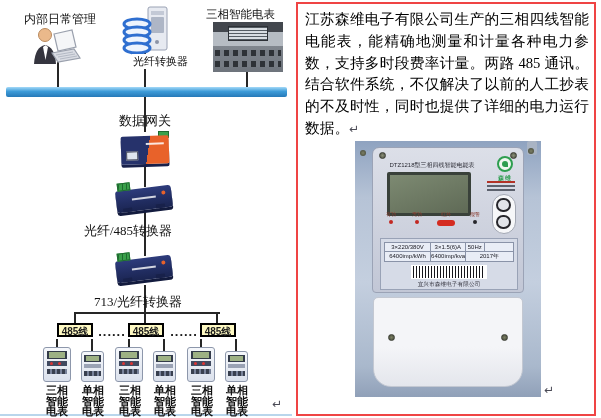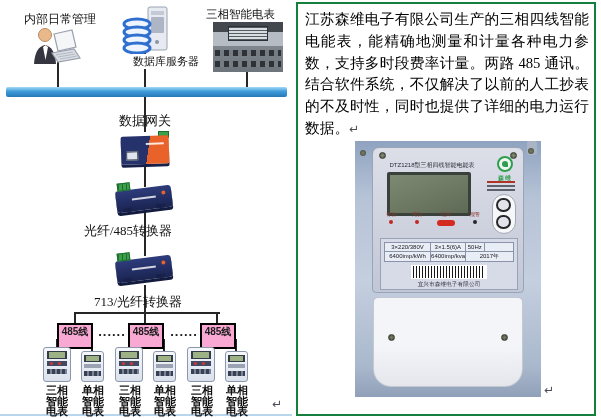--- a/index.html
+++ b/index.html
@@ -34,40 +34,40 @@
   .conv { position:absolute; width:62px; height:36px; }
   .conv .bodyd { position:absolute; left:2px; top:6px; width:56px; height:22px; border-radius:3px;
            background:linear-gradient(180deg,#2e3c7c 0%,#222e63 55%,#1a2450 100%); box-shadow:0 3px 0 #131b3e; transform:rotate(-7deg); }
   .conv .dash { position:absolute; left:16px; top:9px; width:24px; height:2px; background:rgba(255,255,255,.8); }
   .conv .led { position:absolute; right:6px; top:5px; width:4px; height:4px; border-radius:50%; background:#e8622a; }
   .conv .term { position:absolute; left:3px; top:1px; width:13px; height:8px; background:#3aa04a; border:1px solid #1f6b30;
            background-image:repeating-linear-gradient(90deg,#1f6b30 0 1px,transparent 1px 4px); transform:rotate(-7deg); }
   .conv .foot1,.conv .foot2 { position:absolute; bottom:0; width:9px; height:4px; background:#18214a; }
   .conv .foot1 { left:6px; } .conv .foot2 { right:8px; }
   
-  .wirebox { position:absolute; top:323px; width:36px; height:26px; border:2px solid #000; background:#f9a8d4;
+  .wirebox { position:absolute; top:323px; width:36px; height:14px; border:2px solid #000; background:#fef9c3;
            font-size:10px; font-weight:700; text-align:center; line-height:13px; }
   .dots { position:absolute; top:324px; width:36px; text-align:center; font-size:13px; font-weight:700; letter-spacing:1px; }
   
   .mA,.mB { position:absolute; border:1px solid #8d97ab; border-radius:3px;
            background:linear-gradient(180deg,#f6f8fc,#dbe1ec); }
   .mA { width:28px; height:35px; }
   .mB { width:23px; height:31px; }
   .mA .scr,.mB .scr { margin:3px auto 0; background:#333b49; padding:1px 2px; }
   .mA .scr { width:20px; height:8px; } .mB .scr { width:17px; height:7px; }
   .scr b { display:block; width:100%; height:100%; background:#9db184; }
   .mA .mid,.mB .mid { margin:2px auto 0; position:relative; background:#414a60; }
   .mA .mid { width:20px; height:5px; } .mB .mid { width:17px; height:4px; background:#9aa2b4; }
   .mA .mid i { position:absolute; left:3px; top:1px; width:3px; height:3px; border-radius:50%; background:#d33; box-shadow:8px 0 0 #d33; }
   .mA .term,.mB .term { margin:3px auto 0; background:repeating-linear-gradient(90deg,#39404f 0 3px,#79839a 3px 5px); }
   .mA .term { width:20px; height:5px; } .mB .term { width:17px; height:5px; }
   .mlabel { position:absolute; top:385px; width:26px; text-align:center; font-size:11px; line-height:10.5px;
            font-weight:700; word-break:break-all; color:#111; }
   
-  #panel { position:absolute; left:296px; top:2px; width:300px; height:414px; border:2px solid #15803d; background:#fff; }
+  #panel { position:absolute; left:296px; top:2px; width:300px; height:414px; border:2px solid #ef4444; background:#fff; }
   #panel .text { position:absolute; left:7px; top:5px; width:284px; font-family:"Liberation Serif","DejaVu Serif",serif;
            font-size:14.7px; line-height:21.8px; text-align:justify; color:#000; }
   #panel .text .ind { text-indent:2em; display:inline; }
   
   #photo { position:absolute; left:57px; top:137px; width:186px; height:256px;
            background:linear-gradient(180deg,#8fa3c0 0%,#b6c3d6 22%,#c4cfdf 55%,#a9b8cc 88%,#90a0b8 100%); }
   #photo .cscrew { position:absolute; width:6px; height:6px; border-radius:50%; background:radial-gradient(#7c8066,#3f4336); }
   #photo .tab { position:absolute; left:172px; top:0; width:10px; height:14px; background:#a9b4c4; border-radius:2px; }
   #mbody { position:absolute; left:17px; top:6px; width:152px; height:242px; }
   #mupper { position:absolute; left:0; top:0; width:152px; height:146px; border:1px solid #9ba3b6;
@@ -144,21 +144,21 @@
     <svg class="abs" style="left:120px;top:4px;" width="54" height="52" viewBox="0 0 54 52">
       <rect x="28" y="3" width="19" height="43" rx="2" fill="#e7eaf1" stroke="#9aa2b4"></rect>
       <rect x="31" y="7" width="13" height="4" fill="#c3c9d6"></rect>
       <rect x="31" y="13" width="13" height="16" rx="1" fill="#aeb6c6"></rect>
       <circle cx="37" cy="38" r="2" fill="#8b93a6"></circle>
       <ellipse cx="17" cy="20" rx="13" ry="5" fill="#eef4fd" stroke="#2f6fd0" stroke-width="3"></ellipse>
       <ellipse cx="17" cy="28" rx="13" ry="5" fill="#eef4fd" stroke="#2f6fd0" stroke-width="3"></ellipse>
       <ellipse cx="17" cy="36" rx="13" ry="5" fill="#eef4fd" stroke="#2f6fd0" stroke-width="3"></ellipse>
       <ellipse cx="17" cy="44" rx="13" ry="5" fill="#eef4fd" stroke="#2f6fd0" stroke-width="3"></ellipse>
     </svg>
-    <div class="nodelbl" style="left:132px;top:54px;font-size:11px;background:#fff;padding:0 1px;">数据库服务器</div>
+    <div class="nodelbl" style="left:132px;top:54px;font-size:11px;background:#fff;padding:0 1px;">光纤转换器</div>
 
     <div class="nodelbl" style="left:206px;top:7px;font-size:11.5px;">三相智能电表</div>
     <div id="media">
       <div class="screen"></div>
       <div class="row1"></div>
       <div class="row2"></div>
     </div>
 
     <div class="nodelbl" style="left:119px;top:112px;font-size:13px;">数据网关</div>
     <div id="gateway">

